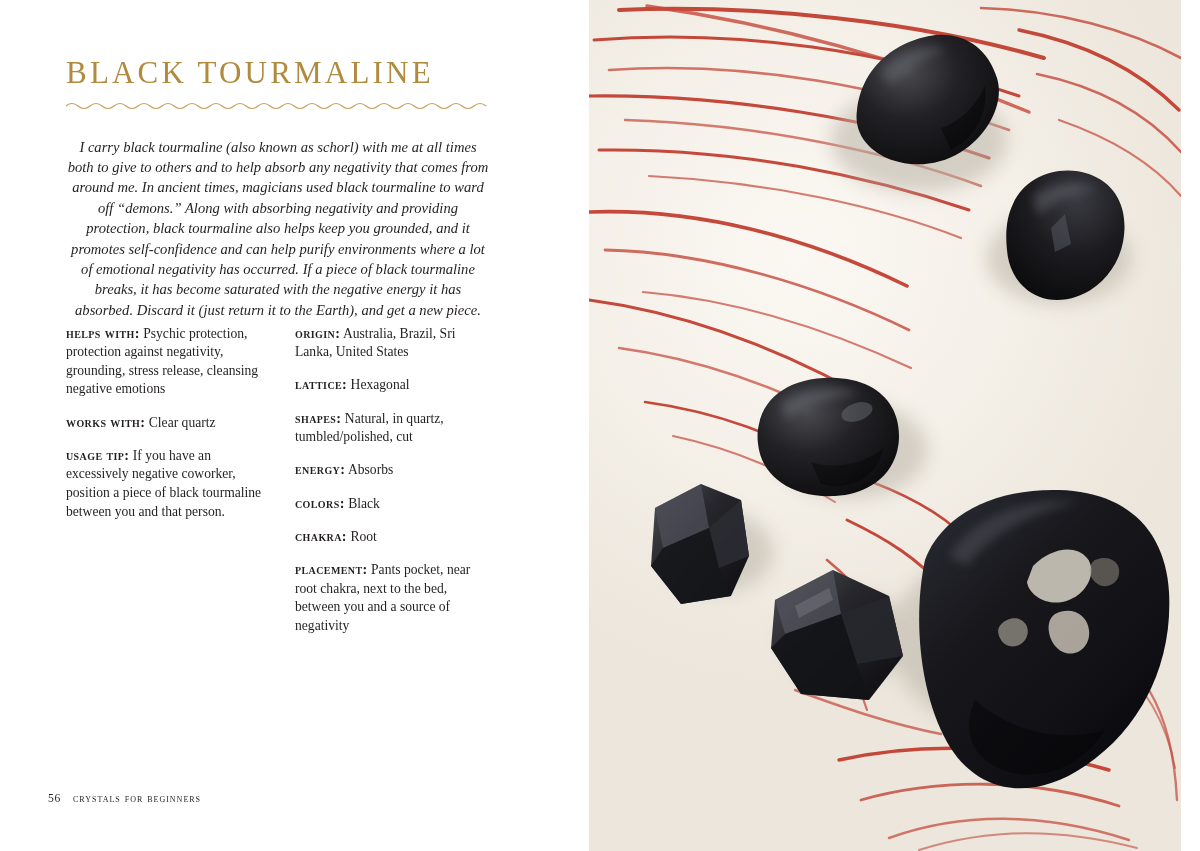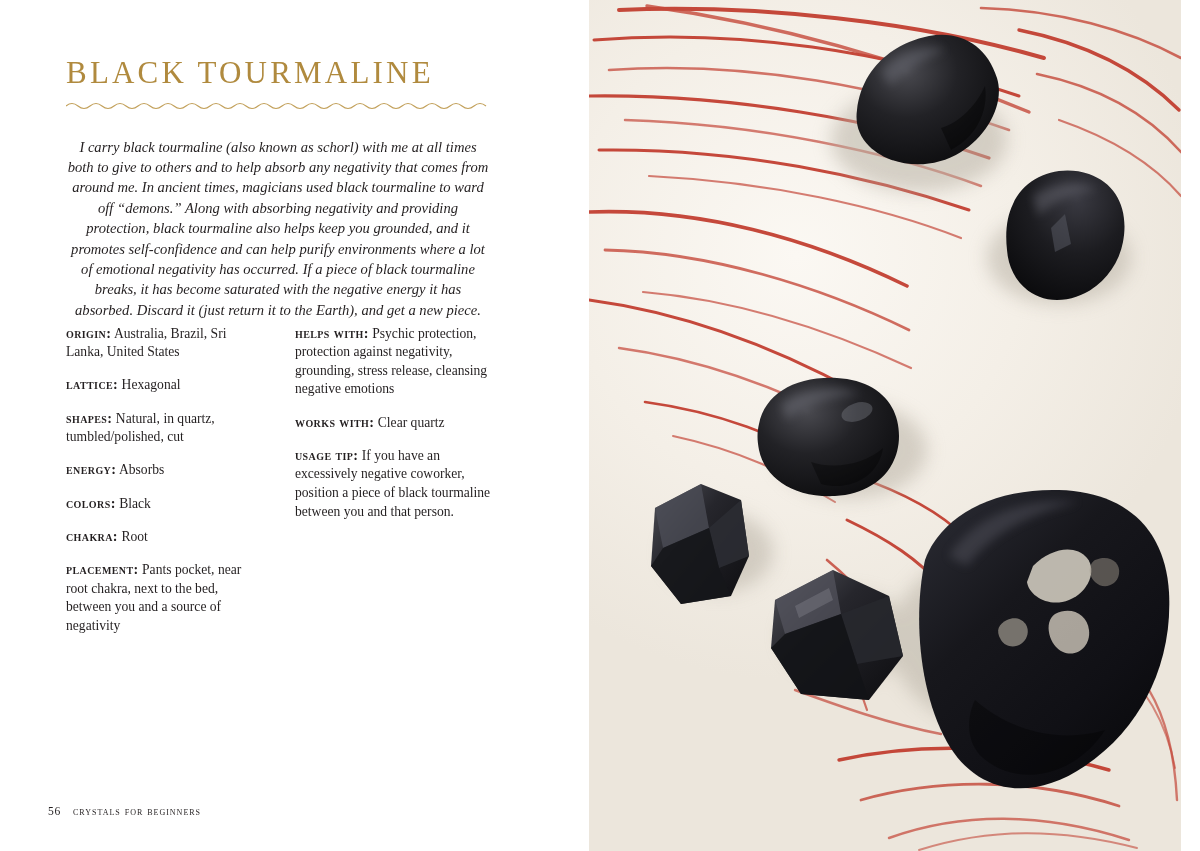--- a/index.html
+++ b/index.html
@@ -86,21 +86,21 @@
     font-variant: small-caps;
     text-transform: lowercase;
     letter-spacing: 0.4px;
     font-weight: bold;
     font-size: 14.2px;
   }
 
   .footer {
     position: absolute;
     left: 48px;
-    bottom: 33px;
+    bottom: 46px;
     font-size: 11.6px;
     letter-spacing: 0.7px;
     color: #231f20;
     font-family: "Liberation Serif", serif;
   }
   .footer .pg { margin-right: 12px; }
   .footer .bk { font-variant: small-caps; text-transform: lowercase; letter-spacing: 1px; }
 
   
   .page-right {
@@ -135,20 +135,35 @@
         <path d="M0 6 Q 6 1, 12 6 T 24 6 T 36 6 T 48 6 T 60 6 T 72 6 T 84 6 T 96 6 T 108 6 T 120 6 T 132 6 T 144 6 T 156 6 T 168 6 T 180 6 T 192 6 T 204 6 T 216 6 T 228 6 T 240 6 T 252 6 T 264 6 T 276 6 T 288 6 T 300 6 T 312 6 T 324 6 T 336 6 T 348 6 T 360 6 T 372 6 T 384 6 T 396 6 T 408 6 T 420 6" fill="none" stroke="#c2a05a" stroke-width="1.1"></path>
       </svg>
     </div>
 
     <p class="intro">I carry black tourmaline (also known as schorl) with me at all times both to give to others and to help absorb any negativity that comes from around me. In ancient times, magicians used black tourmaline to ward off “demons.” Along with absorbing negativity and providing protection, black tourmaline also helps keep you grounded, and it promotes self-confidence and can help purify environments where a lot of emotional negativity has occurred. If a piece of black tourmaline breaks, it has become saturated with the negative energy it has absorbed. Discard it (just return it to the Earth), and get a new piece.</p>
 
     <div class="cols">
 
       <div class="col">
         <p class="entry">
+          <span class="lbl">HELPS WITH:</span>
+          <span>Psychic protection, protection against negativity, grounding, stress release, cleansing negative emotions</span>
+        </p>
+        <p class="entry">
+          <span class="lbl">WORKS WITH:</span>
+          <span>Clear quartz</span>
+        </p>
+        <p class="entry">
+          <span class="lbl">USAGE TIP:</span>
+          <span>If you have an excessively negative coworker, position a piece of black tourmaline between you and that person.</span>
+        </p>
+      </div>
+
+      <div class="col">
+        <p class="entry">
           <span class="lbl">ORIGIN:</span>
           <span>Australia, Brazil, Sri Lanka, United States</span>
         </p>
         <p class="entry">
           <span class="lbl">LATTICE:</span>
           <span>Hexagonal</span>
         </p>
         <p class="entry">
           <span class="lbl">SHAPES:</span>
           <span>Natural, in quartz, tumbled/polished, cut</span>
@@ -161,35 +176,20 @@
           <span class="lbl">COLORS:</span>
           <span>Black</span>
         </p>
         <p class="entry">
           <span class="lbl">CHAKRA:</span>
           <span>Root</span>
         </p>
         <p class="entry">
           <span class="lbl">PLACEMENT:</span>
           <span>Pants pocket, near root chakra, next to the bed, between you and a source of negativity</span>
-        </p>
-      </div>
-
-      <div class="col">
-        <p class="entry">
-          <span class="lbl">HELPS WITH:</span>
-          <span>Psychic protection, protection against negativity, grounding, stress release, cleansing negative emotions</span>
-        </p>
-        <p class="entry">
-          <span class="lbl">WORKS WITH:</span>
-          <span>Clear quartz</span>
-        </p>
-        <p class="entry">
-          <span class="lbl">USAGE TIP:</span>
-          <span>If you have an excessively negative coworker, position a piece of black tourmaline between you and that person.</span>
         </p>
       </div>
 
     </div>
 
     <div class="footer">
       <span class="pg">56</span><span class="bk">CRYSTALS FOR BEGINNERS</span>
     </div>
 
   </div>

